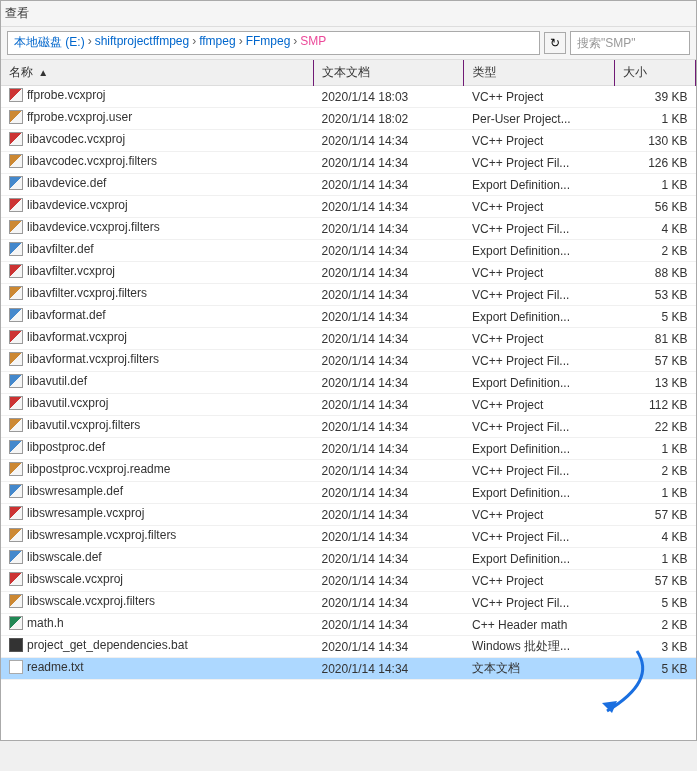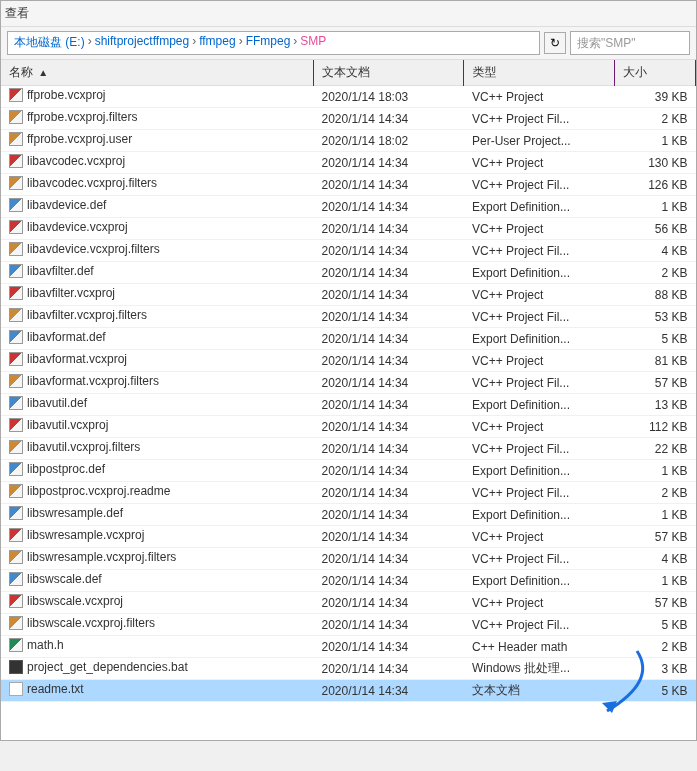--- a/index.html
+++ b/index.html
@@ -237,29 +237,20 @@
                 <span class="icon-vcxproj"></span>
                 <span>ffprobe.vcxproj</span>
               </span></td>
             <td>2020/1/14 18:03</td>
             <td>VC++ Project</td>
             <td class="size-cell">39 KB</td>
           </tr>
           <tr>
             <td><span class="file-icon">
                 <span class="icon-filters"></span>
-                <span>ffprobe.vcxproj.filters</span>
-              </span></td>
-            <td>2020/1/14 14:34</td>
-            <td>VC++ Project Fil...</td>
-            <td class="size-cell">2 KB</td>
-          </tr>
-          <tr>
-            <td><span class="file-icon">
-                <span class="icon-filters"></span>
                 <span>ffprobe.vcxproj.user</span>
               </span></td>
             <td>2020/1/14 18:02</td>
             <td>Per-User Project...</td>
             <td class="size-cell">1 KB</td>
           </tr>
           <tr>
             <td><span class="file-icon">
                 <span class="icon-vcxproj"></span>
                 <span>libavcodec.vcxproj</span>

